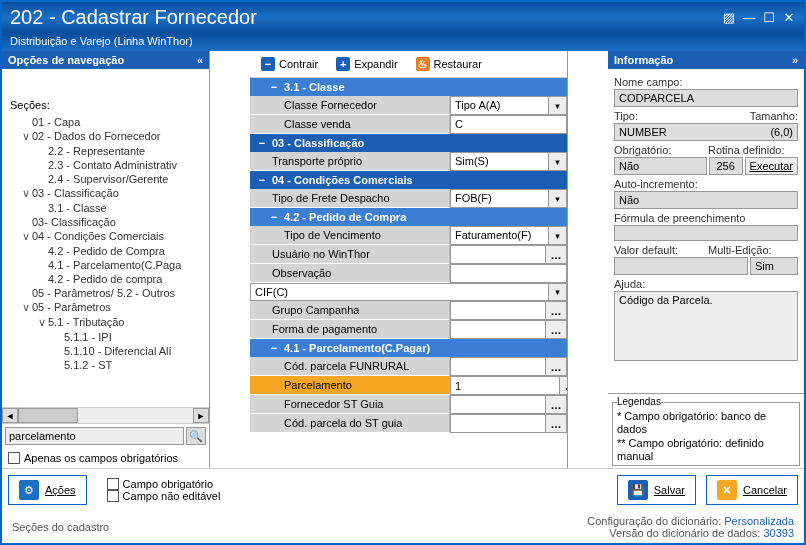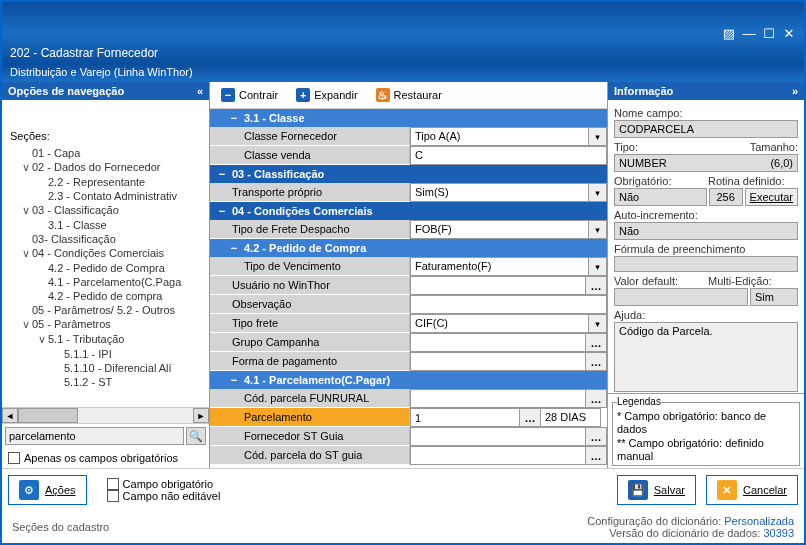--- a/index.html
+++ b/index.html
@@ -1,23 +1,23 @@
 <!DOCTYPE html>
 <html><head>
 <meta charset="utf-8">
 <style>
 * { box-sizing: border-box; margin: 0; padding: 0; font-family: Tahoma, Arial, sans-serif; font-size: 11px; }
 html, body { width: 806px; height: 545px; overflow: hidden; background: #fff; }
 .window { width: 806px; height: 545px; border: 2px solid #0066cc; background: #fff; display: flex; flex-direction: column; }
 .titlebar { background: linear-gradient(180deg, #0a4d9e 0%, #1a6fc4 50%, #0a4d9e 100%); color: #fff; padding: 4px 8px; display: flex; align-items: center; }
-.titlebar .title { font-size: 12px; flex: 1; margin-top: 40px; }
+.titlebar .title { font-size: 20px; flex: 1; }
 .titlebar .controls { display: flex; gap: 6px; }
 .titlebar .ctrl { width: 14px; height: 14px; color: #fff; cursor: pointer; display: flex; align-items: center; justify-content: center; font-size: 13px; }
 .subtitle { background: linear-gradient(180deg, #0a4d9e 0%, #1a6fc4 100%); color: #fff; padding: 2px 8px 4px; font-size: 11px; }
-.main { flex: 1; display: flex; min-height: 0; }
+.main { flex: 1; display: flex; min-height: 0; gap: 40px; }
 .col-left { width: 208px; border-right: 1px solid #999; display: flex; flex-direction: column; }
 .col-mid { flex: 1; border-right: 1px solid #999; display: flex; flex-direction: column; min-width: 0; }
 .col-right { width: 196px; display: flex; flex-direction: column; }
 .panel-header { background: #1a5fb4; color: #fff; padding: 3px 6px; font-weight: bold; font-size: 11px; display: flex; align-items: center; justify-content: space-between; }
 .panel-header .chev { cursor: pointer; }
 .tree { flex: 1; overflow: auto; padding: 4px 2px; background: #fff; }
 .tree-node { padding: 1px 0 1px 2px; white-space: nowrap; cursor: pointer; color: #333; }
 .tree-node .tog { display: inline-block; width: 12px; text-align: center; color: #555; }
 .tree-node.d1 { padding-left: 16px; }
 .tree-node.d2 { padding-left: 32px; }
@@ -91,20 +91,21 @@
       <div class="panel-header">
         <span>Opções de navegação</span>
         <span class="chev">«</span>
       </div>
       <div style="padding:3px 8px 0;margin-top:27px;">Seções:</div>
       <div class="tree" id="tree">
           <div class="tree-node d1"><span class="tog"></span>01 - Capa</div>
           <div class="tree-node d1"><span class="tog">∨</span>02 - Dados do Fornecedor</div>
           <div class="tree-node d2"><span class="tog"></span>2.2 - Representante</div>
           <div class="tree-node d2"><span class="tog"></span>2.3 - Contato Administrativ</div>
+          <div class="tree-node d2"><span class="tog"></span>2.4 - Supervisor/Gerente</div>
           <div class="tree-node d1"><span class="tog">∨</span>03 - Classificação</div>
           <div class="tree-node d2"><span class="tog"></span>3.1 - Classe</div>
           <div class="tree-node d1"><span class="tog"></span>03- Classificação</div>
           <div class="tree-node d1"><span class="tog">∨</span>04 - Condições Comerciais</div>
           <div class="tree-node d2"><span class="tog"></span>4.2 - Pedido de Compra</div>
           <div class="tree-node d2"><span class="tog"></span>4.1 - Parcelamento(C.Paga</div>
           <div class="tree-node d2"><span class="tog"></span>4.2 - Pedido de compra</div>
           <div class="tree-node d1"><span class="tog"></span>05 - Parâmetros/ 5.2 - Outros</div>
           <div class="tree-node d1"><span class="tog">∨</span>05 - Parâmetros</div>
           <div class="tree-node d2"><span class="tog">∨</span>5.1 - Tributação</div>
@@ -206,21 +207,20 @@
               <div class="ell">…</div>
             </div>
           </div>
         <div class="grow">
             <div class="gcell-label" style="padding-left:22px">Observação</div>
             <div class="gcell-val">
               <div class="disp"></div>
             </div>
           </div>
         <div class="grow">
-            <div class="gcell-label" style="padding-left:22px">Tipo frete</div>
             <div class="gcell-val">
               <div class="disp">CIF(C)</div>
               <div class="drop">▾</div>
             </div>
           </div>
         <div class="grow">
             <div class="gcell-label" style="padding-left:22px">Grupo Campanha</div>
             <div class="gcell-val">
               <div class="disp"></div>
               <div class="ell">…</div>

